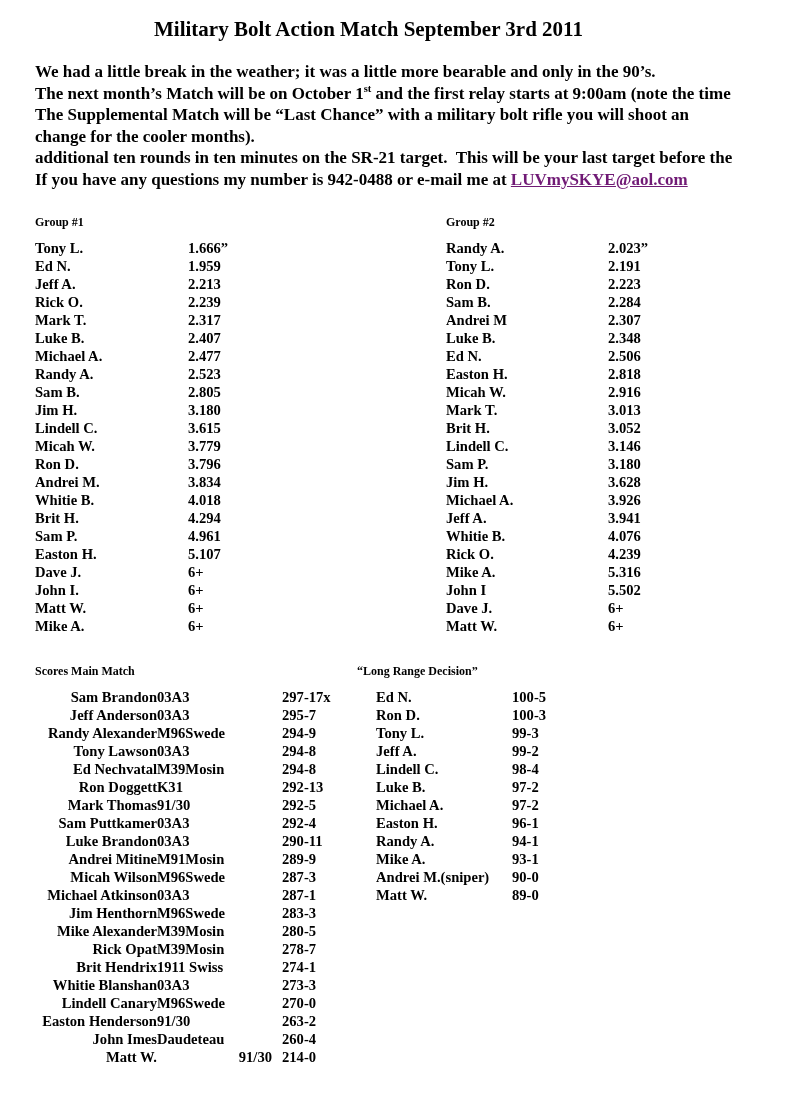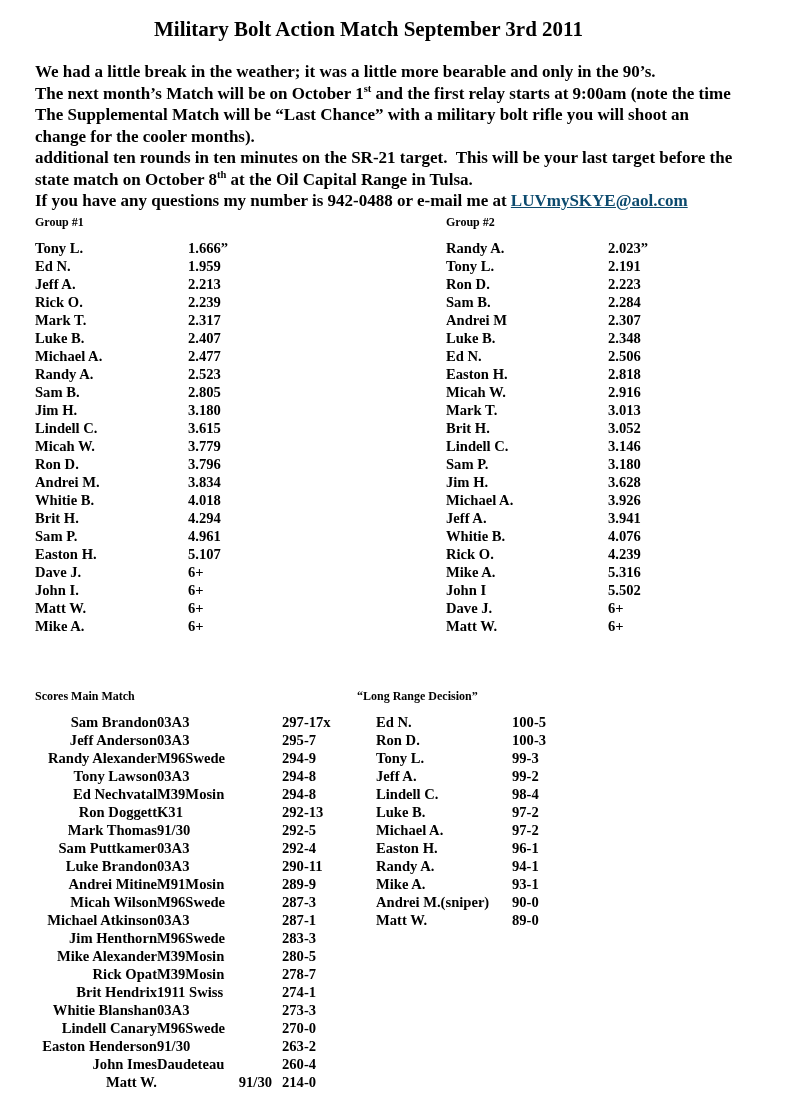--- a/index.html
+++ b/index.html
@@ -17,56 +17,55 @@
     position: absolute; top: 16px; left: 0; width: 737px;
     margin: 0; text-align: center;
     font-size: 21px; line-height: 26px;
   }
   .intro {
     position: absolute; top: 61px; left: 35px; width: 765px;
     font-size: 17px; line-height: 21.5px;
   }
   .iline { white-space: nowrap; }
   sup { font-size: 0.62em; vertical-align: super; line-height: 0; }
-  .email { color: #0c4a6e; text-decoration: underline; cursor: pointer; }
+  .email { color: #701a75; text-decoration: underline; cursor: pointer; }
 
   .group-block { position: absolute; }
   #group1 { left: 35px; top: 210px; }
   #group2 { left: 446px; top: 210px; }
   .group-block h2, .score-block h2 {
     margin: 0 0 5px 0; font-size: 12px; line-height: 24px;
   }
   .grow, .mrow, .lrow {
     display: flex; height: 18px; line-height: 18px; font-size: 14.6px;
     white-space: nowrap;
   }
   .gname { flex: 0 0 153px; }
   #group2 .gname { flex: 0 0 162px; }
 
-  .score-block { position: absolute; margin-top: 25px; }
+  .score-block { position: absolute; }
   #main-match { left: 35px; top: 659px; }
   #long-range { left: 357px; top: 659px; }
   .mname  { flex: 0 0 122px; text-align: right; }
   .mrifle { flex: 0 0 125px; }
   .mrow-last .mrifle { text-align: right; padding-right: 10px; }
   .lrow { margin-left: 19px; }
   .lname { flex: 0 0 136px; }
 </style>
 </head>
 <body>
 
 <h1 class="title">Military Bolt Action Match September 3rd 2011</h1>
 
 <div class="intro">
   <div class="iline"><span>We had a little break in the weather; it was a little more bearable and only in the 90’s.</span></div>
   <div class="iline"><span>The next month’s Match will be on October 1</span><sup>st</sup><span> and the first relay starts at 9:00am (note the time</span></div>
   <div class="iline"><span>The Supplemental Match will be “Last Chance” with a military bolt rifle you will shoot an</span></div>
   <div class="iline"><span>change for the cooler months).</span></div>
   <div class="iline"><span>additional ten rounds in ten minutes on the SR-21 target.&nbsp; This will be your last target before the</span></div>
-  <div class="iline"><span>state match on October 8</span><sup>th</sup><span> at the Oil Capital Range in Tulsa.</span></div>
   <div class="iline"><span>If you have any questions my number is 942-0488 or e-mail me at </span><a class="email">LUVmySKYE@aol.com</a></div>
 </div>
 
 <section class="group-block" id="group1">
   <h2>Group #1</h2>
   <div>
 
       <div class="grow">
         <span class="gname">Tony L.</span>
         <span class="gval">1.666”</span>

